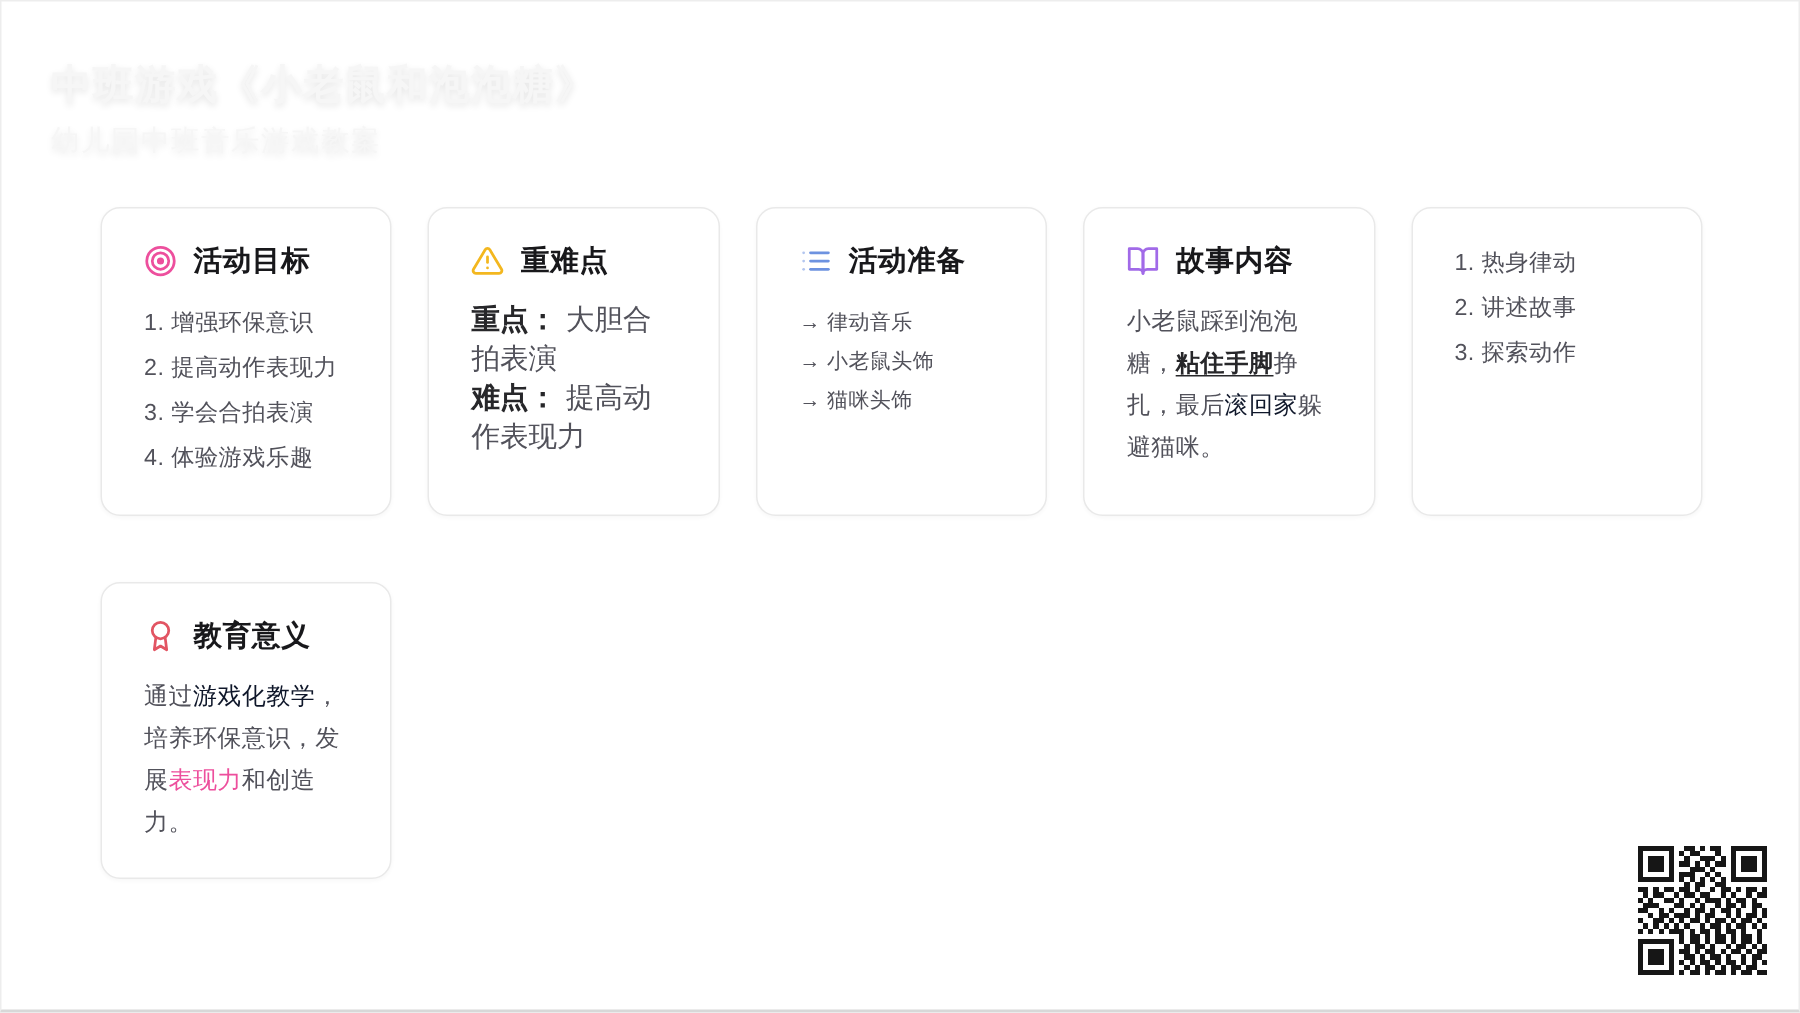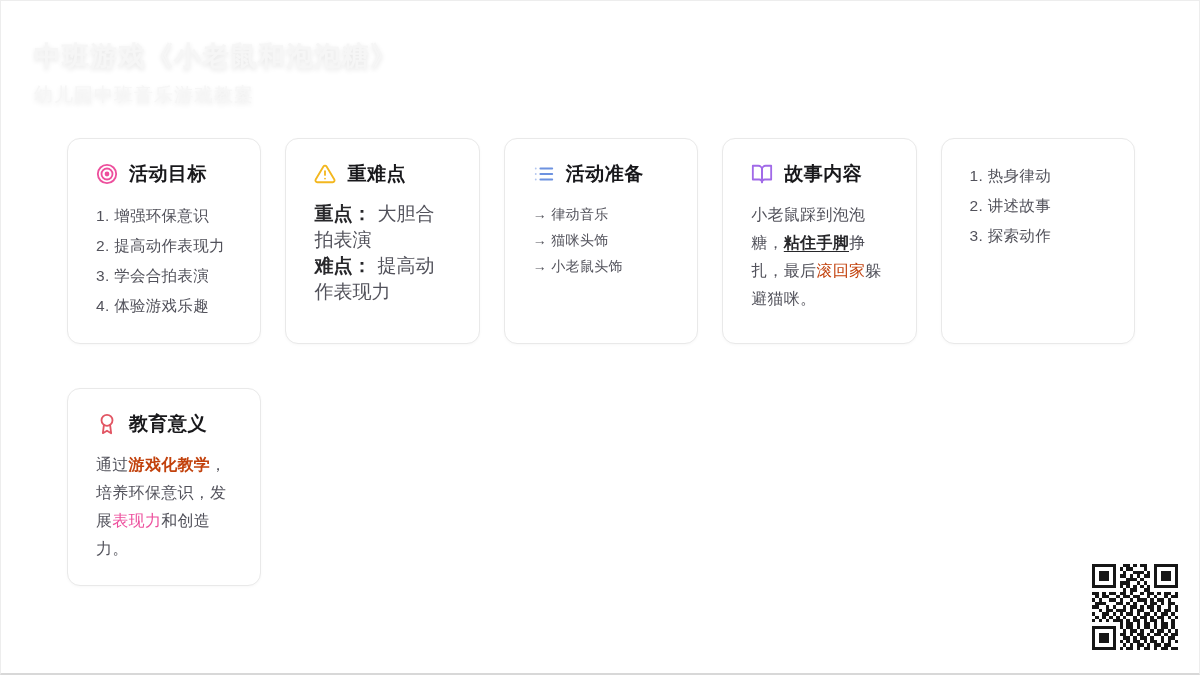--- a/index.html
+++ b/index.html
@@ -49,22 +49,22 @@
   
   ul.plain { list-style: none; }
   ul.plain li { font-size: 15.5px; color: #52525b; line-height: 30px; letter-spacing: 0.3px; }
   ul.arrows li { font-size: 14px; color: #52525b; line-height: 26px; }
   
   .kv { font-size: 19px; line-height: 26px; color: #52525b; }
   .kv strong { color: #27272a; font-weight: 700; margin-right: 6px; }
   
   .para { font-size: 16px; line-height: 28px; color: #52525b; letter-spacing: 0.3px; }
   .para .em { font-weight: 700; color: #27272a; text-decoration: underline; text-underline-offset: 3px; }
-  .para .em-plain { font-weight: 700; color: #c2410c; }
-  .para .blue { color: #c2410c; }
+  .para .em-plain { font-weight: 400; color: #0f172a; }
+  .para .blue { color: #0f172a; }
   .para .pink { color: #ed4f9d; }
   
   .qr { position: absolute; right: 21px; bottom: 23px; width: 86px; height: 86px; }
   .qr svg { width: 86px; height: 86px; display: block; shape-rendering: crispEdges; fill: #161616; }
 </style>
 </head>
 <body>
 
 <div class="frame">
 
@@ -122,22 +122,22 @@
                 <line x1="3" y1="6" x2="3.01" y2="6"></line>
                 <line x1="3" y1="12" x2="3.01" y2="12"></line>
                 <line x1="3" y1="18" x2="3.01" y2="18"></line>
               </g>
           </svg>
         </span>
         <h2>活动准备</h2>
       </div>
       <ul class="plain arrows">
         <li>→ 律动音乐</li>
+        <li>→ 小老鼠头饰</li>
         <li>→ 猫咪头饰</li>
-        <li>→ 小老鼠头饰</li>
       </ul>
     </section>
 
     <section class="card">
       <div class="card-head">
         <span class="icon">
           <svg viewBox="0 0 24 24" fill="none" stroke="#a16ae8" stroke-width="2" stroke-linecap="round" stroke-linejoin="round">
             <path d="M2 3h6a4 4 0 0 1 4 4v14a3 3 0 0 0-3-3H2z"></path>
             <path d="M22 3h-6a4 4 0 0 0-4 4v14a3 3 0 0 1 3-3h7z"></path>
           </svg>

